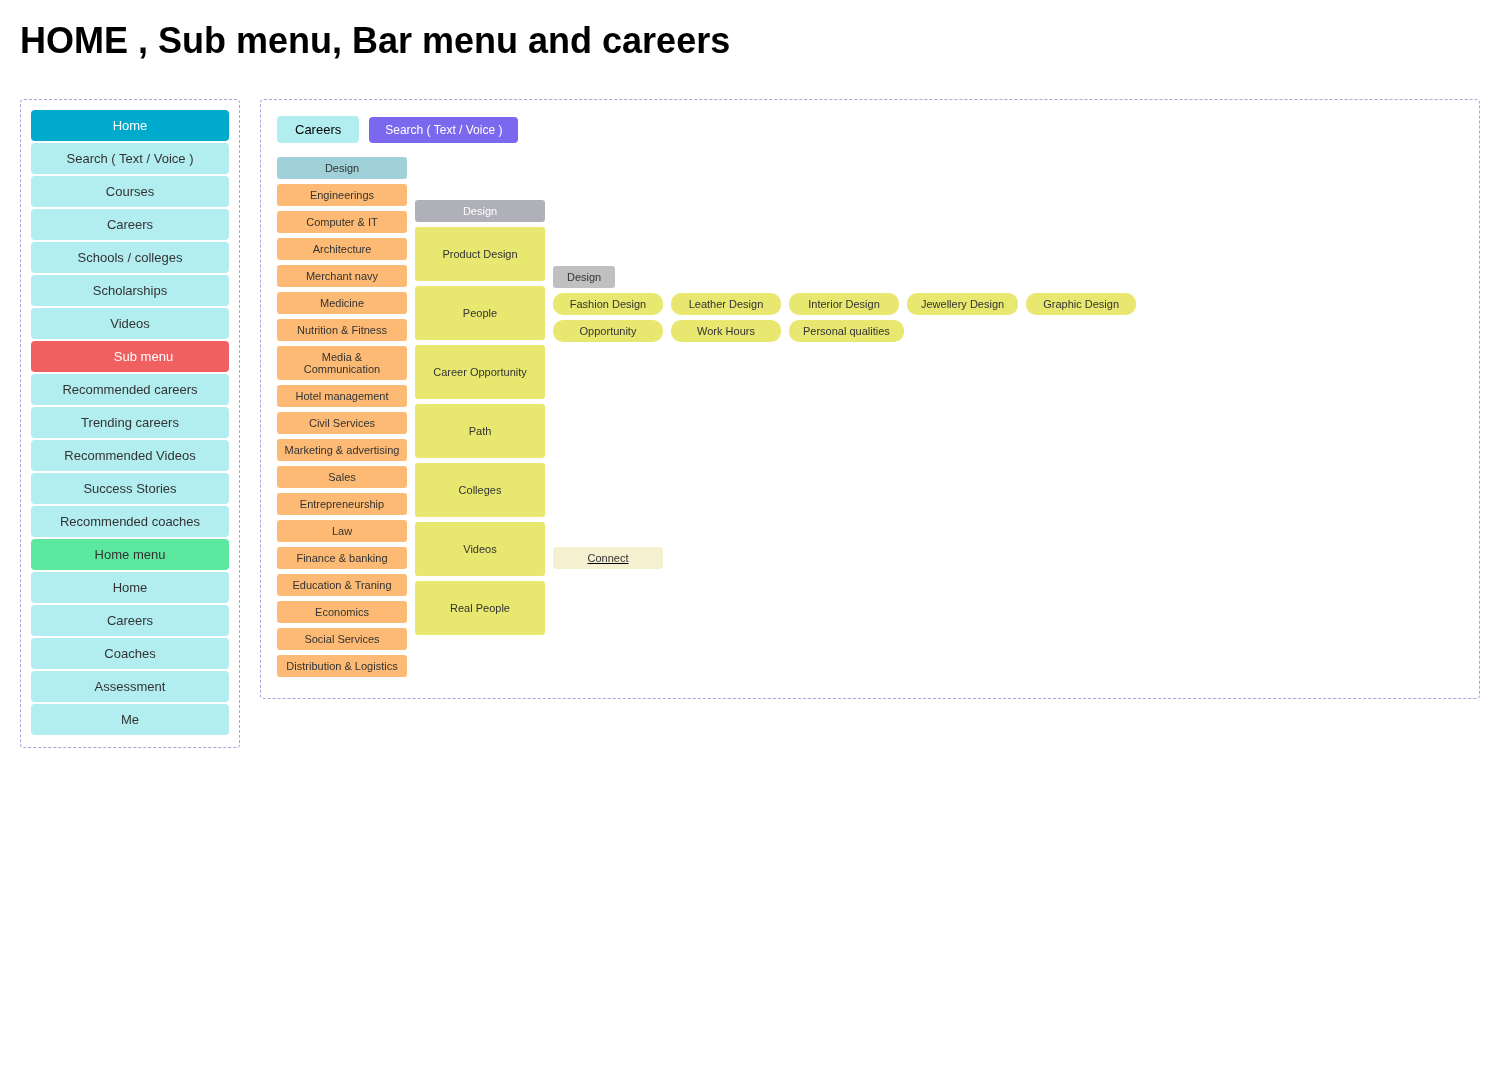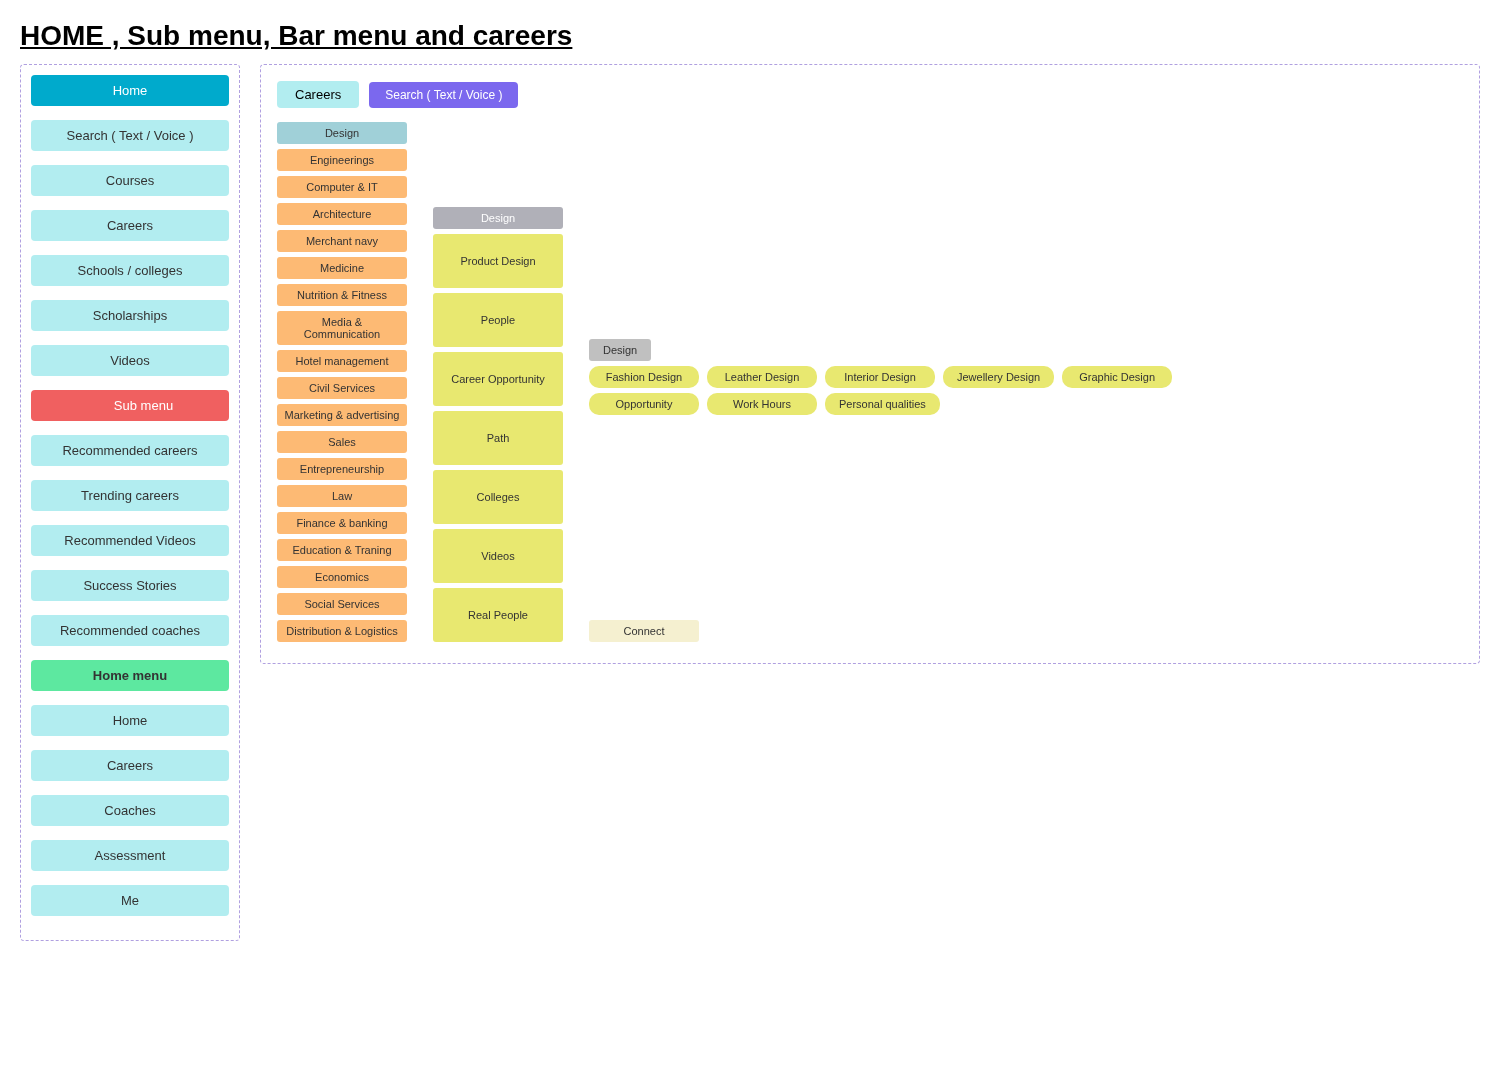--- a/index.html
+++ b/index.html
@@ -1,46 +1,46 @@
 <!DOCTYPE html>
 <html><head>
   <meta charset="utf-8">
   <style>
     * { box-sizing: border-box; margin: 0; padding: 0; }
     body { font-family: Arial, sans-serif; background: #fff; padding: 20px; }
 
-    h1 { font-size: 28px; font-weight: 900; margin-bottom: 12px; text-decoration: underline; }
+    h1 { font-size: 36px; font-weight: 900; margin-bottom: 37px; }
 
     .main-layout { display: flex; gap: 20px; align-items: flex-start; }
 
     
     .sidebar {
       border: 1.5px dashed #b0a0e0;
       border-radius: 4px;
       padding: 10px;
       width: 220px;
       flex-shrink: 0;
     }
 
     .sidebar-btn {
       display: block;
       width: 100%;
       padding: 8px 10px;
-      margin-bottom: 14px;
+      margin-bottom: 2px;
       border: none;
       border-radius: 4px;
       font-size: 13px;
       cursor: pointer;
       text-align: center;
     }
 
     .btn-blue { background: #00aacc; color: #fff; }
     .btn-light-cyan { background: #b2edf0; color: #333; }
     .btn-red { background: #f06060; color: #fff; padding-left: 37px; }
-    .btn-green { background: #5de8a0; color: #333; font-weight: bold; }
+    .btn-green { background: #5de8a0; color: #333; font-weight: normal; }
 
     
     .right-panel {
       border: 1.5px dashed #b0a0e0;
       border-radius: 4px;
       padding: 16px;
       flex: 1;
       min-height: 600px;
     }
 
@@ -65,22 +65,22 @@
       background: #7b68ee;
       color: #fff;
       border: none;
       border-radius: 4px;
       font-size: 12px;
       cursor: pointer;
     }
 
     .content-grid {
       display: flex;
-      gap: 26px;
-      align-items: flex-end;
+      gap: 8px;
+      align-items: center;
     }
 
     
     .category-col {
       display: flex;
       flex-direction: column;
       gap: 5px;
       width: 130px;
       flex-shrink: 0;
     }
@@ -270,19 +270,19 @@
           <button class="detail-btn-yellow">Jewellery  Design</button>
           <button class="detail-btn-yellow">Graphic  Design</button>
         </div>
 
         <div class="detail-row">
           <button class="detail-btn-yellow">Opportunity</button>
           <button class="detail-btn-yellow">Work Hours</button>
           <button class="detail-btn-yellow">Personal qualities</button>
         </div>
 
-        <div class="detail-row" style="margin-top: 200px;">
+        <div class="detail-row" style="margin-top: 200px; text-decoration: underline;">
           <button class="detail-btn-cream">Connect</button>
         </div>
       </div>
     </div>
   </div>
 </div>
 
 </body></html>

